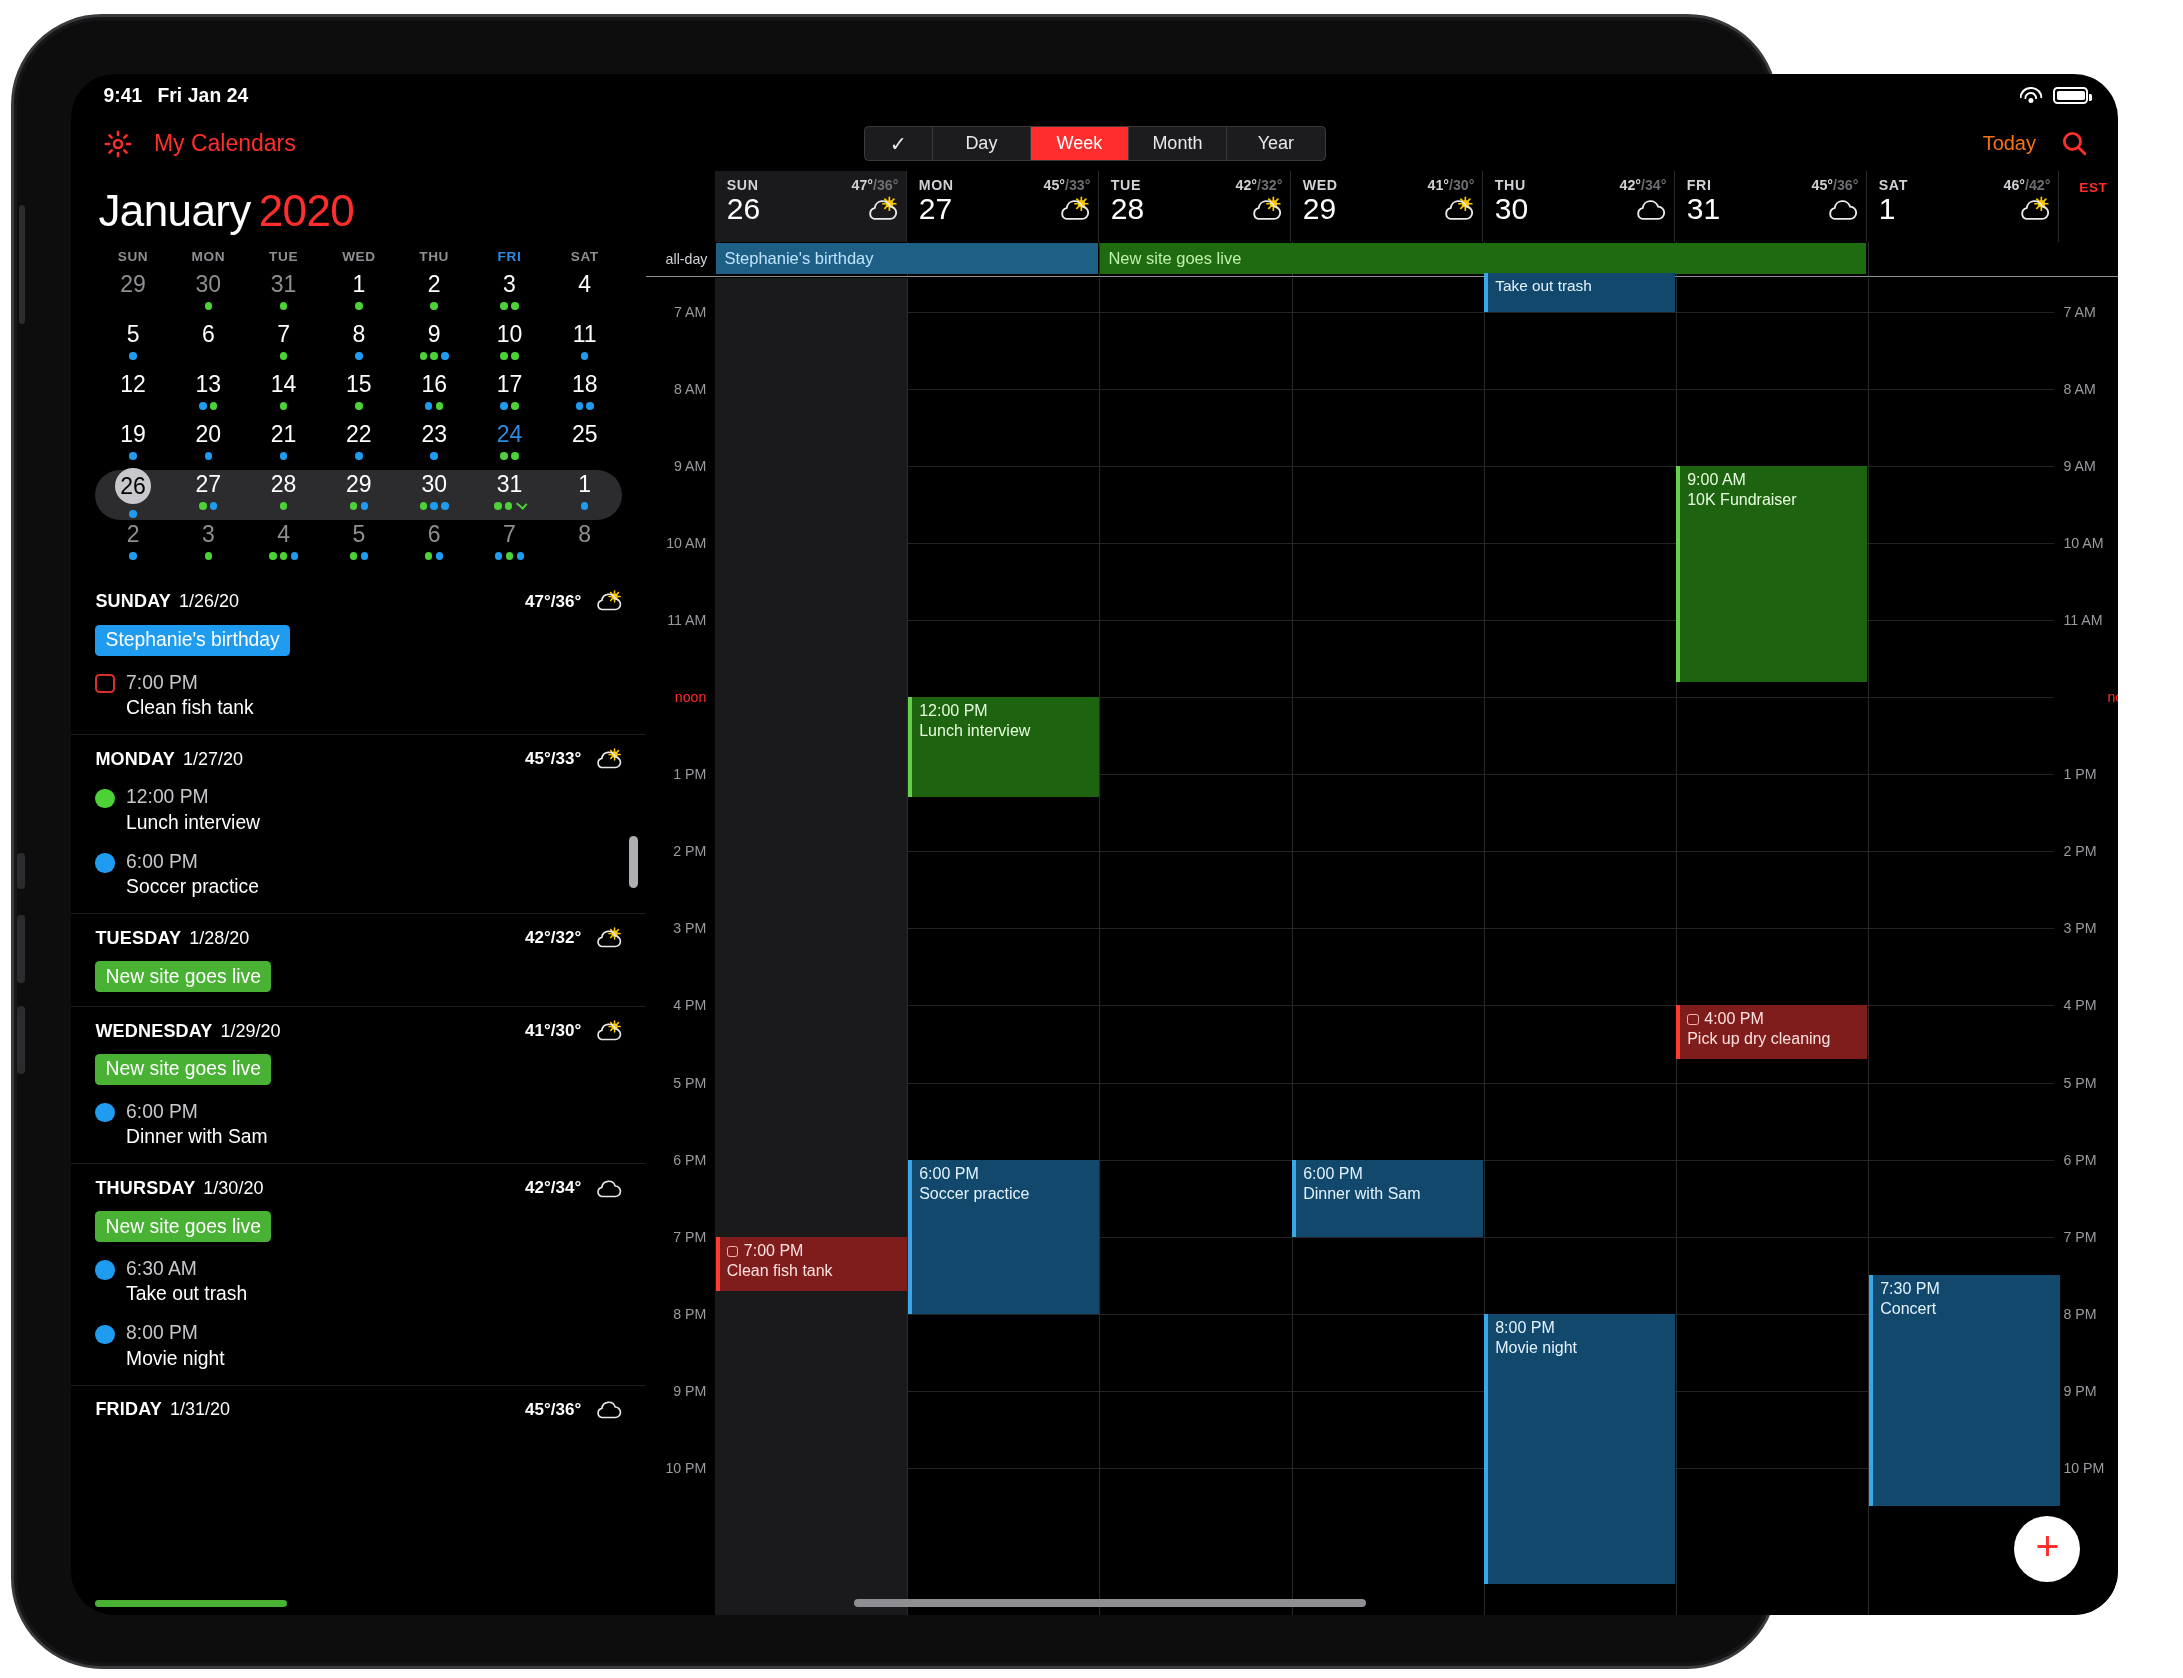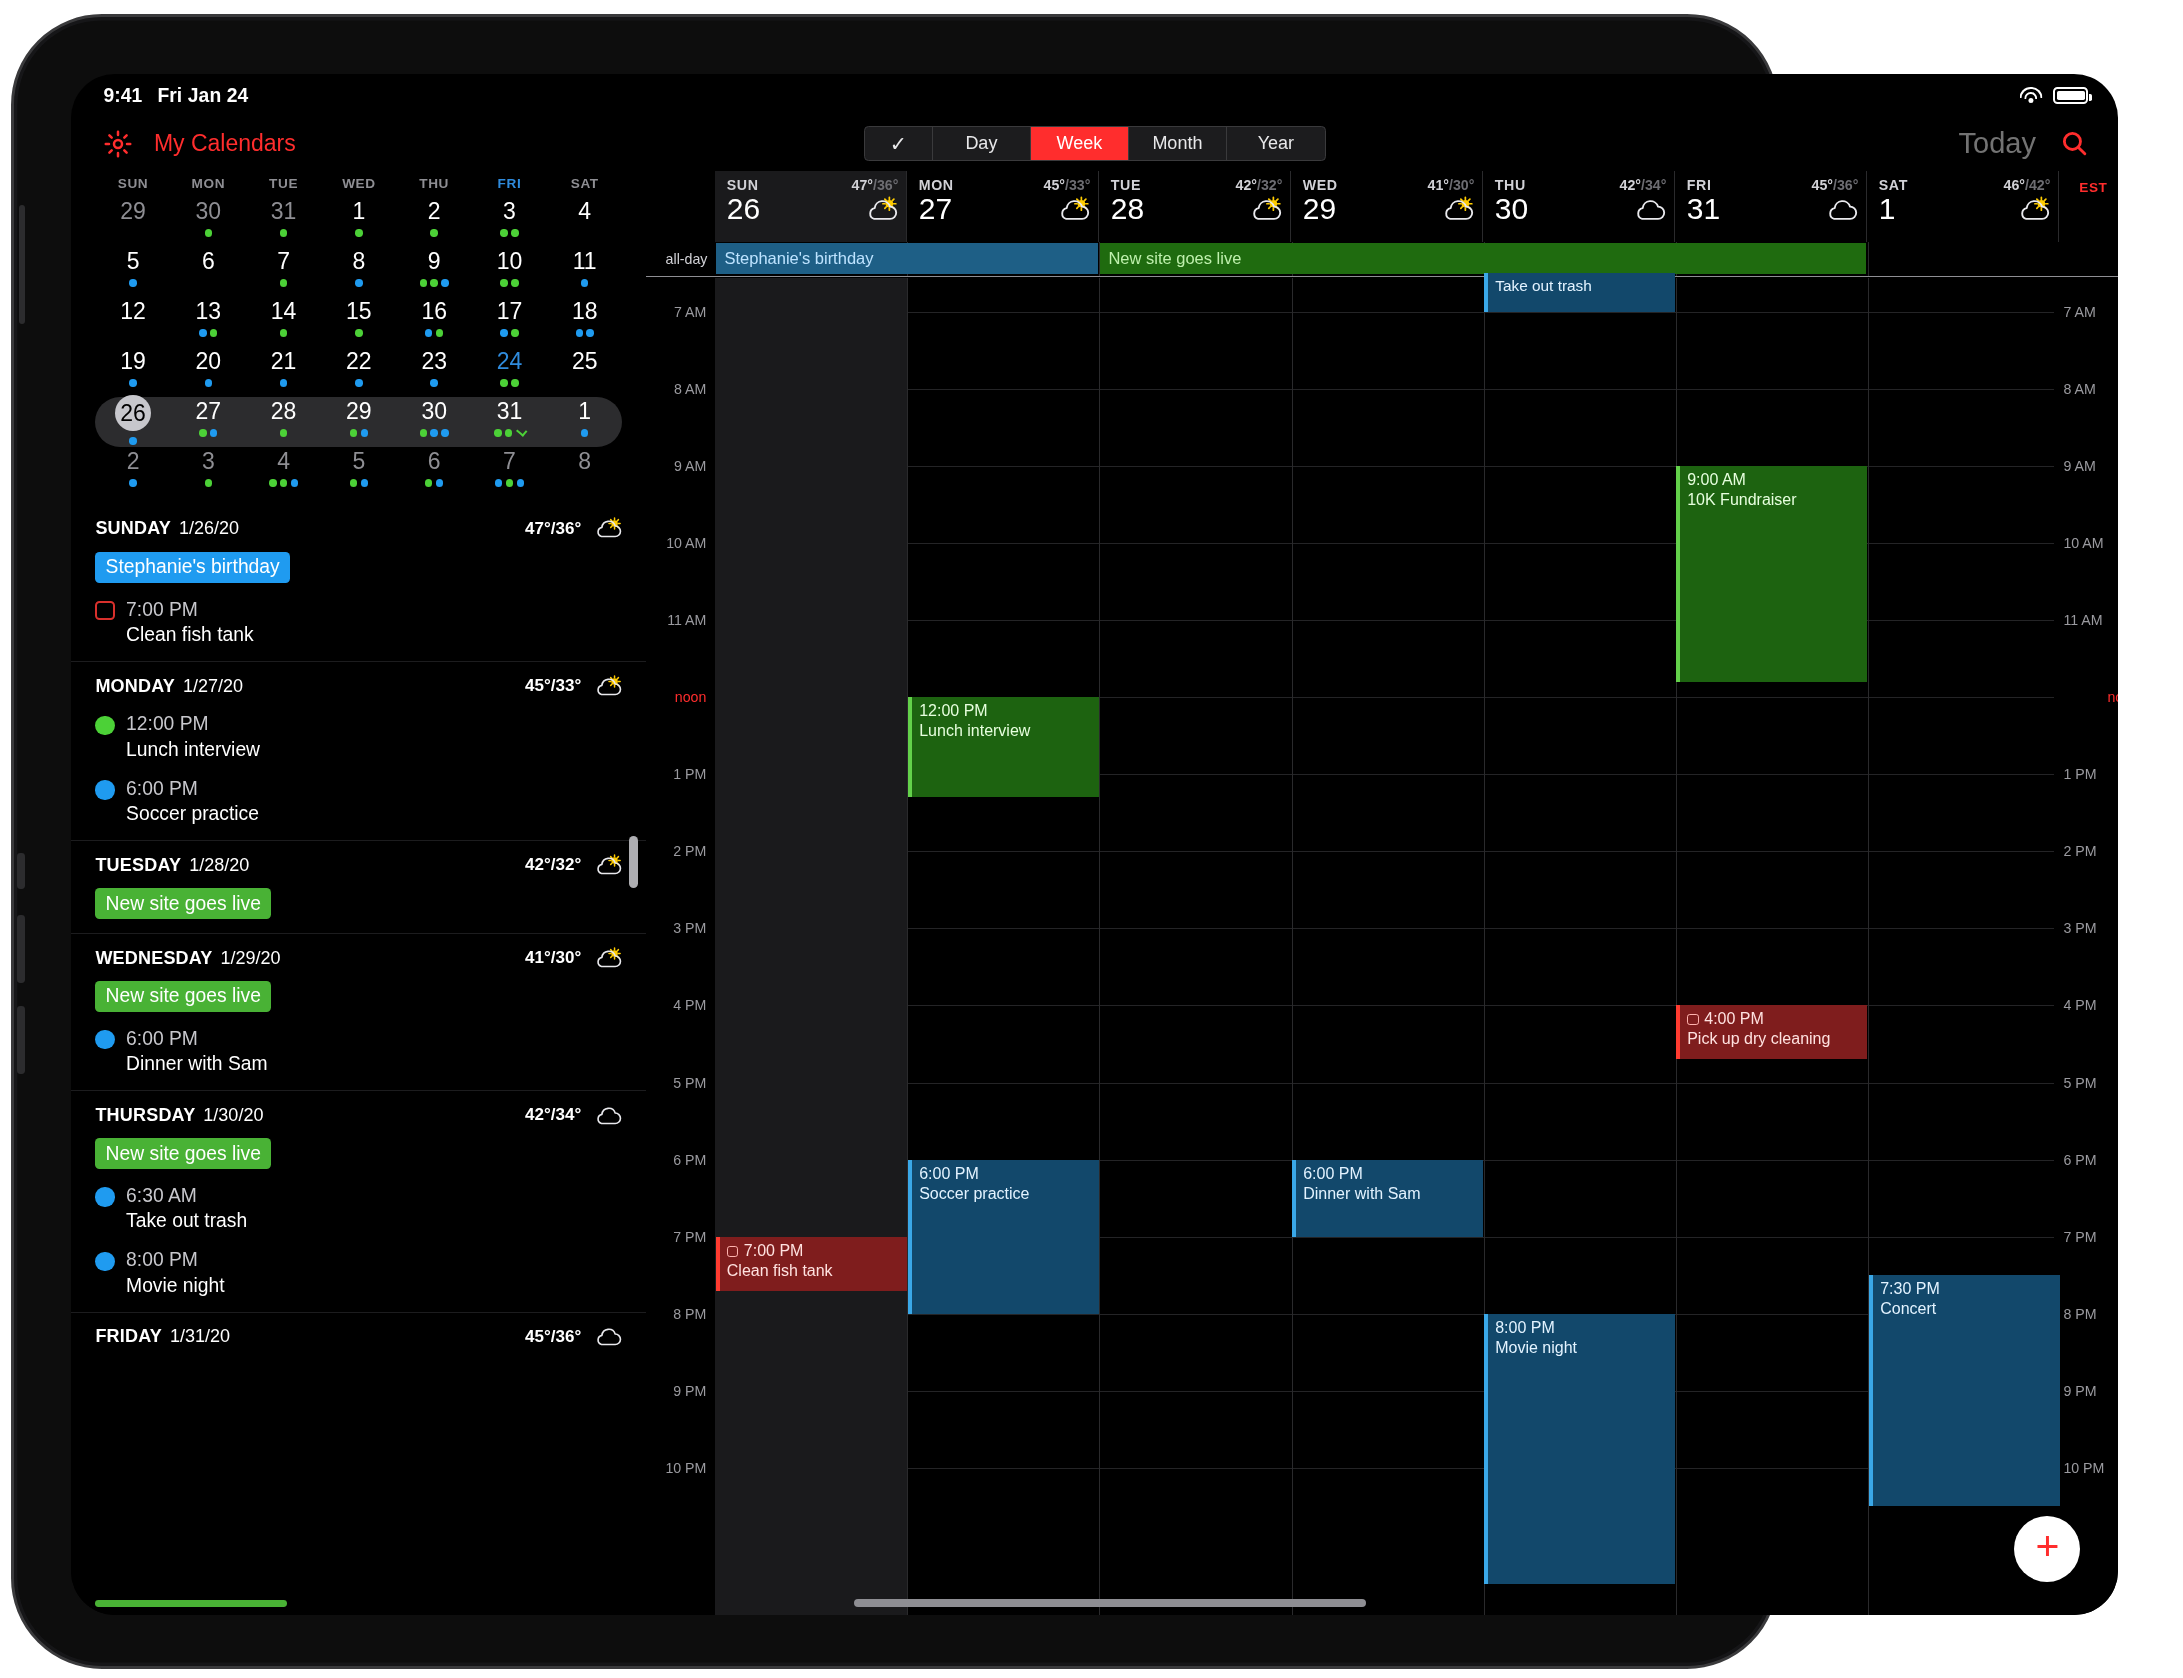--- a/index.html
+++ b/index.html
@@ -64,21 +64,21 @@
   }
   .seg{
     display:flex;align-items:center;justify-content:center;
     width:98px;height:100%;color:#e8e8ea;font-size:18px;
     border-right:0.6px solid #3a3a3c;
   }
   .seg:last-child{border-right:none;}
   .seg.check{width:68px;font-size:20.5px;}
   .seg.active{background:#ff2d2d;color:#fff;font-weight:500;}
   #nav-right{margin-left:auto;display:flex;align-items:center;gap:24px;}
-  #today{color:#737373;font-size:29px;}
+  #today{color:#f97316;font-size:20px;}
   .searchsvg{width:28.4px;height:28.4px;display:block;}
 
   
   #content{position:absolute;left:0;top:97px;width:2047px;height:1444px;display:flex;}
   #sidebar{width:575px;height:100%;position:relative;background:#000;overflow:hidden;}
   #weekpane{flex:1;position:relative;background:#000;overflow:hidden;}
 
   
   #monthtitle{padding:15px 0 8px 27px;font-size:44px;font-weight:bold;color:#fff;letter-spacing:-0.6px;}
   #monthtitle span{color:#ff2d2d;font-weight:400;margin-left:8px;}
@@ -226,20 +226,23 @@
             <circle cx="10.5" cy="10.5" r="6.8"></circle>
               <path d="M15.6 15.6L21 21"></path>
           </svg>
         </span>
       </div>
     </div>
 
     <div id="content">
 
       <div id="sidebar">
+        <div id="monthtitle">
+          <span style="color:#fff;margin-left:0">January</span><span>2020</span>
+        </div>
 
         <div id="minical">
           <div id="dowrow">
               <div class="dow">SUN</div>
               <div class="dow">MON</div>
               <div class="dow">TUE</div>
               <div class="dow">WED</div>
               <div class="dow">THU</div>
               <div class="dow fri">FRI</div>
               <div class="dow">SAT</div>

